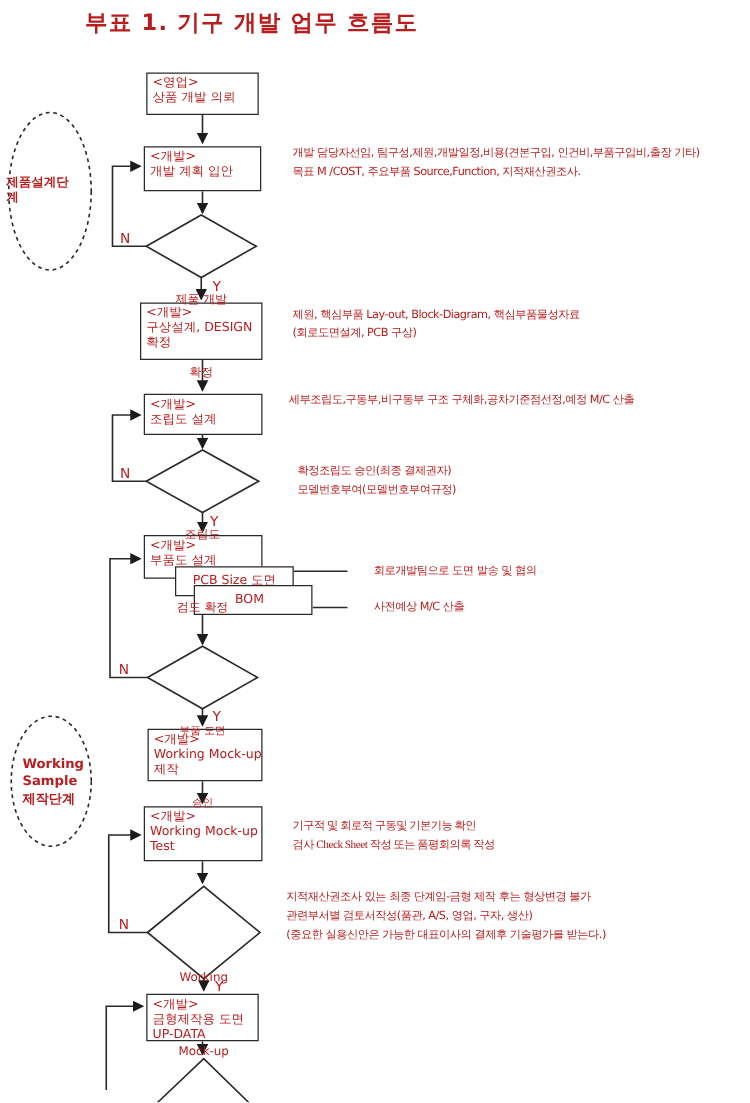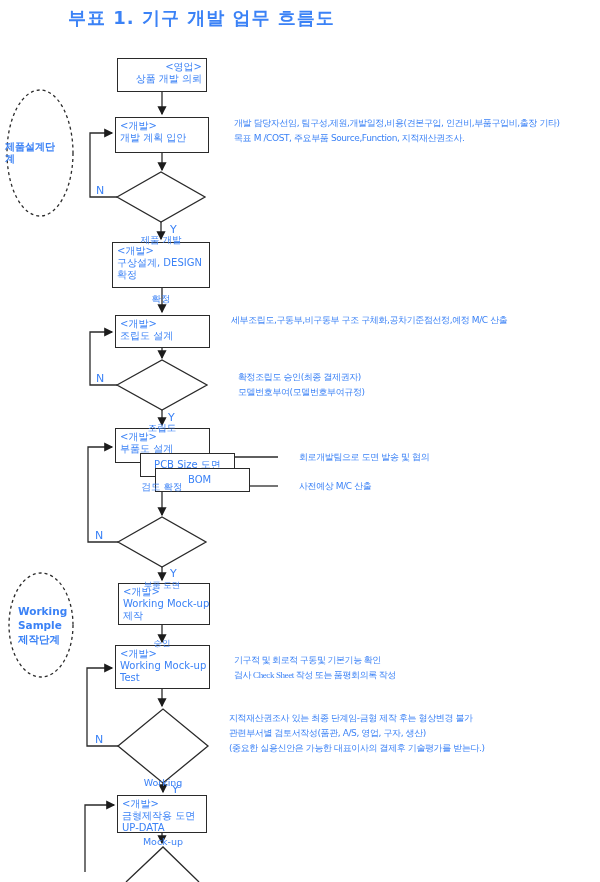--- a/index.html
+++ b/index.html
@@ -1,17 +1,17 @@
 <!DOCTYPE html>
 <html><head>
 <meta charset="utf-8">
 <style>
   html,body{margin:0;padding:0;background:#fff;}
   #page{position:relative;width:600px;height:882px;background:#fff;overflow:hidden;
-        font-family:"DejaVu Sans","Liberation Sans",sans-serif;color:#3b82f6;}
+        font-family:"DejaVu Sans","Liberation Sans",sans-serif;color:#b91c1c;}
   #connectors{position:absolute;left:0;top:0;width:600px;height:882px;}
   .title{position:absolute;left:68px;top:6px;font-size:18px;font-weight:bold;letter-spacing:1px;white-space:nowrap;}
   .box{position:absolute;box-sizing:border-box;border:1px solid #2a2a2a;background:#fff;
        padding:2px 4px;font-size:10px;line-height:12px;display:flex;flex-direction:column;justify-content:flex-start;}
   .box span{display:block;white-space:nowrap;}
   .cascade{justify-content:center;}
   .cascade.right span{text-align:left;padding-left:28px;}
   .cascade.mid span{text-align:center;}
   .dtext{position:absolute;text-align:center;font-size:9.5px;line-height:11px;}
   .dtext span{display:block;white-space:nowrap;margin-top:48px;}
@@ -77,21 +77,21 @@
   <div class="stage" style="left:5px;top:141px;width:70px;">
     <span>제품설계단</span>
     <span>계</span>
   </div>
   <div class="stage ws" style="left:18px;top:604px;width:60px;">
     <span>Working</span>
     <span>Sample</span>
     <span>제작단계</span>
   </div>
 
-  <div class="box" style="left:117px;top:58px;width:90px;height:34px;align-items:flex-end;">
+  <div class="box" style="left:117px;top:58px;width:90px;height:34px;">
     <span>&lt;영업&gt;</span>
     <span>상품 개발 의뢰</span>
   </div>
 
   <div class="box" style="left:115px;top:117px;width:94px;height:36px;">
     <span>&lt;개발&gt;</span>
     <span>개발 계획 입안</span>
   </div>
 
   <div class="box" style="left:112px;top:242px;width:98px;height:46px;">
@@ -158,20 +158,24 @@
   <div class="yn" style="left:168px;top:412px;">Y</div>
   <div class="yn" style="left:95px;top:530px;">N</div>
   <div class="yn" style="left:170px;top:568px;">Y</div>
   <div class="yn" style="left:95px;top:734px;">N</div>
   <div class="yn" style="left:172px;top:784px;">Y</div>
 
   <div class="ann" style="left:218px;top:116px;">
     <span>개발 담당자선임, 팀구성,제원,개발일정,비용(견본구입, 인건비,부품구입비,출장 기타)</span>
     <span>목표 M /COST, 주요부품 Source,Function, 지적재산권조사.</span>
   </div>
+  <div class="ann" style="left:218px;top:245px;">
+    <span>제원, 핵심부품 Lay-out, Block-Diagram, 핵심부품물성자료</span>
+    <span>(회로도면설계, PCB 구상)</span>
+  </div>
   <div class="ann" style="left:215px;top:313px;">
     <span>세부조립도,구동부,비구동부 구조 구체화,공차기준점선정,예정 M/C 산출</span>
   </div>
   <div class="ann" style="left:222px;top:370px;">
     <span>확정조립도 승인(최종 결제권자)</span>
     <span>모델번호부여(모델번호부여규정)</span>
   </div>
   <div class="ann" style="left:283px;top:450px;">
     <span>회로개발팀으로 도면 발송 및 협의</span>
   </div>

